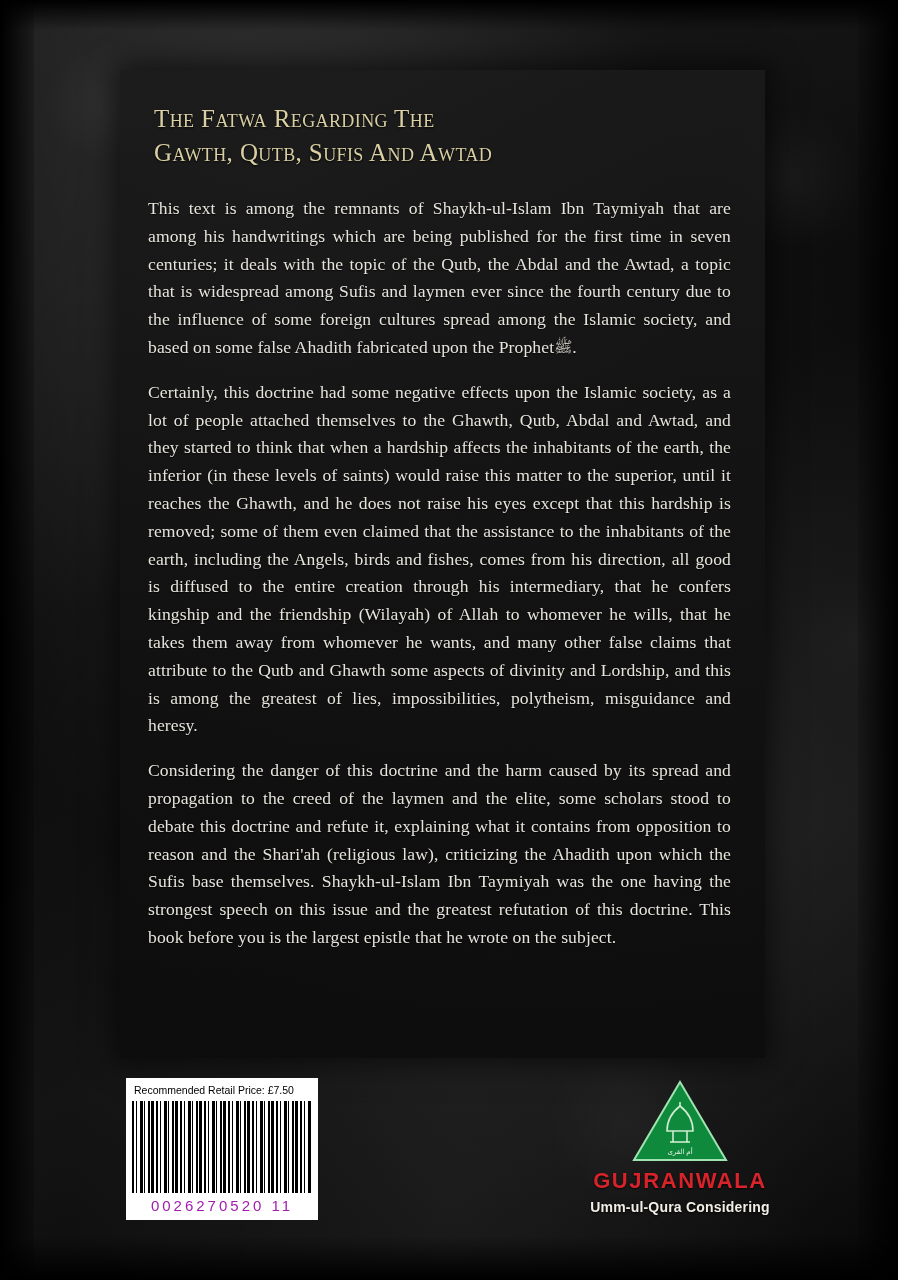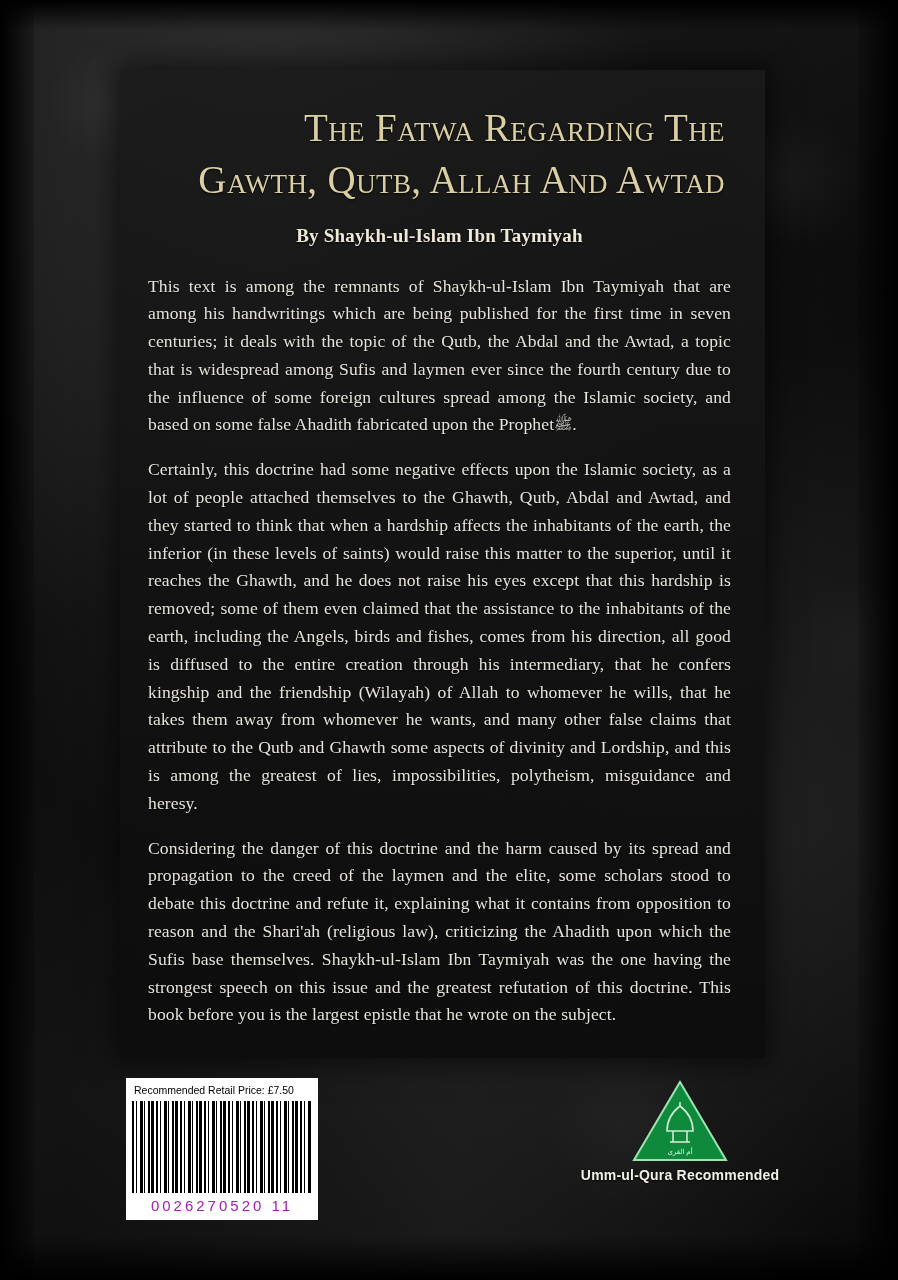--- a/index.html
+++ b/index.html
@@ -76,23 +76,23 @@
     height: 988px;
     background: linear-gradient(180deg, rgba(26,26,26,0.88) 0%, rgba(18,18,18,0.92) 50%, rgba(12,12,12,0.94) 100%);
     box-shadow: 0 0 26px 6px rgba(0,0,0,0.55);
     padding: 24px 34px 0 28px;
     box-sizing: border-box;
   }
 
   .title {
     color: #d9cfa3;
     font-family: "Liberation Serif", serif;
-    font-size: 39px;
+    font-size: 25px;
     line-height: 1.34;
-    text-align: right;
+    text-align: left;
     letter-spacing: 0.4px;
     font-variant: small-caps;
     text-shadow: 0 1px 2px rgba(0,0,0,0.9);
     margin: 8px 0 0 0;
     padding: 0 6px;
   }
   .title .l2 { display: block; }
 
   .author {
     color: #efe9d8;
@@ -202,24 +202,23 @@
 
   <div class="edge-top"></div>
   <div class="edge-left"></div>
   <div class="edge-right"></div>
   <div class="edge-bottom"></div>
 
   <div class="panel">
 
     <div class="title">
       <span class="l1">The Fatwa Regarding The</span>
-      <span class="l2">Gawth, Qutb, Allah And Awtad</span>
+      <span class="l2">Gawth, Qutb, Sufis And Awtad</span>
     </div>
 
-    <div class="author">By Shaykh-ul-Islam Ibn Taymiyah</div>
 
     <div class="body-text">
       <p><span>This text is among the remnants of Shaykh-ul-Islam Ibn Taymiyah that are among his handwritings which are being published for the first time in seven centuries; it deals with the topic of the Qutb, the Abdal and the Awtad, a topic that is widespread among Sufis and laymen ever since the fourth century due to the influence of some foreign cultures spread among the Islamic society, and based on some false Ahadith fabricated upon the Prophet</span><span class="sallallahu">ﷺ</span><span>.</span></p>
       <p>Certainly, this doctrine had some negative effects upon the Islamic society, as a lot of people attached themselves to the Ghawth, Qutb, Abdal and Awtad, and they started to think that when a hardship affects the inhabitants of the earth, the inferior (in these levels of saints) would raise this matter to the superior, until it reaches the Ghawth, and he does not raise his eyes except that this hardship is removed; some of them even claimed that the assistance to the inhabitants of the earth, including the Angels, birds and fishes, comes from his direction, all good is diffused to the entire creation through his intermediary, that he confers kingship and the friendship (Wilayah) of Allah to whomever he wills, that he takes them away from whomever he wants, and many other false claims that attribute to the Qutb and Ghawth some aspects of divinity and Lordship, and this is among the greatest of lies, impossibilities, polytheism, misguidance and heresy.</p>
       <p>Considering the danger of this doctrine and the harm caused by its spread and propagation to the creed of the laymen and the elite, some scholars stood to debate this doctrine and refute it, explaining what it contains from opposition to reason and the Shari'ah (religious law), criticizing the Ahadith upon which the Sufis base themselves. Shaykh-ul-Islam Ibn Taymiyah was the one having the strongest speech on this issue and the greatest refutation of this doctrine. This book before you is the largest epistle that he wrote on the subject.</p>
     </div>
   </div>
 
   <div class="barcode-block">
     <div class="rrp">Recommended Retail Price: £7.50</div>
@@ -233,16 +232,17 @@
         <polygon points="48,2 94,80 2,80" fill="#0f8a3d" stroke="#9fe3b0" stroke-width="2"></polygon>
         <g fill="none" stroke="#cfeccf" stroke-width="1.6">
           <path d="M48 26 c-9 7 -13 16 -13 25 h26 c0 -9 -4 -18 -13 -25 z"></path>
           <path d="M48 22 v5"></path>
           <path d="M38 62 h20"></path>
           <path d="M41 51 v11 M55 51 v11"></path>
         </g>
         <text x="48" y="74" text-anchor="middle" fill="#e6f6e6" font-size="7" font-family="'Liberation Sans', sans-serif">أم القرى</text>
       </svg>
     </div>
-    <div class="pub-sub">Umm-ul-Qura Recommended</div>
+    <div class="pub-name">GUJRANWALA</div>
+    <div class="pub-sub">Umm-ul-Qura Considering</div>
   </div>
 
 </div>
 
 </body></html>

